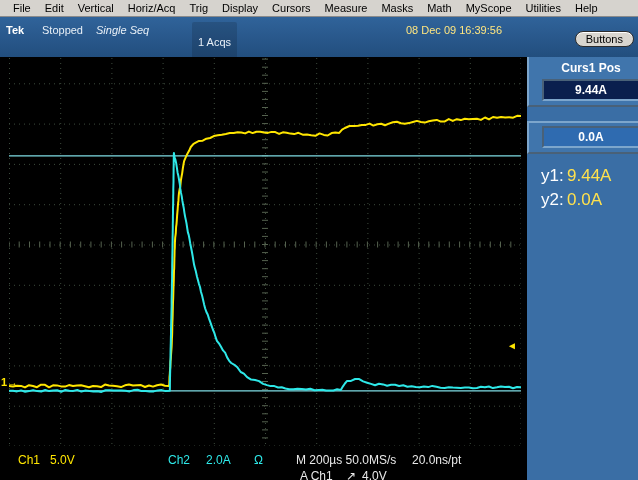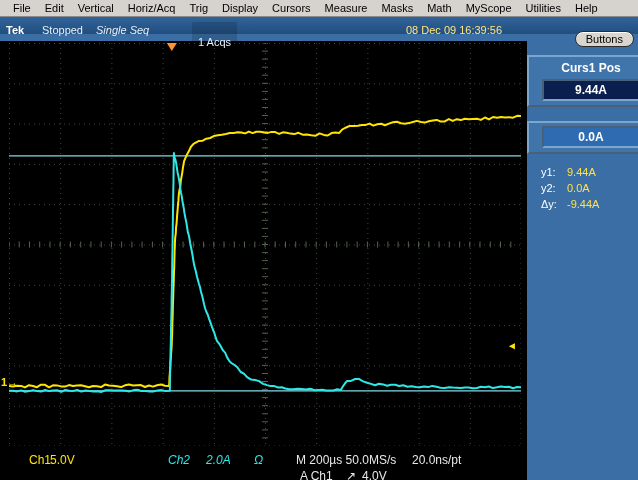--- a/index.html
+++ b/index.html
@@ -10,21 +10,21 @@
   }
   
   .menubar{
     position:absolute;left:0;top:0;width:100%;height:17px;
     background:#d6d3ce;border-bottom:1px solid #8a8a8a;
     display:flex;align-items:center;padding-left:6px;box-sizing:border-box;
   }
   .menu-item{font-size:11px;color:#000;padding:1px 7px;white-space:nowrap;cursor:default;}
   
   .statusbar{
-    position:absolute;left:0;top:17px;width:100%;height:17px;
+    position:absolute;left:0;top:17px;width:100%;height:40px;
     background:linear-gradient(#30639a,#224e7e);
     font-size:11px;color:#e9f0f7;z-index:4;
   }
   .statusbar .s-abs{position:absolute;top:7px;white-space:nowrap;}
   .tek-logo{font-weight:bold;color:#ffffff;}
   .acq-group{background:rgba(0,0,0,0.14);padding:14px 6px;border-radius:2px;}
   .status-date{color:#ffe680;}
   .buttons-btn{
     position:absolute;right:4px;top:14px;z-index:6;
     background:#d9d6cf;color:#000;font-size:11px;font-family:"Liberation Sans",sans-serif;
@@ -42,39 +42,39 @@
     font-size:11px;font-weight:bold;line-height:11px;
   }
   .trig-level-arrow{
     position:absolute;left:507px;top:300px;color:#ffe600;
     font-size:10px;line-height:10px;
   }
   .readout-row1{position:absolute;left:0;top:412px;width:100%;font-size:12px;}
   .readout-row2{position:absolute;left:0;top:428px;width:100%;font-size:12px;}
   .rd{position:absolute;white-space:nowrap;}
   .c-ch1{color:#ffe600;}
-  .c-ch2{color:#2ee8e8;font-style:italic;}
+  .c-ch2{color:#2ee8e8;}
   .c-wht{color:#e8e8e8;}
   
   .side{
     position:absolute;left:527px;top:41px;width:111px;height:439px;
     background:#3a6ea5;
   }
   .cursbox{
     width:98px;margin:14px auto 0;background:#4075ac;
     border:2px outset #7da6cc;padding:3px 13px 4px;text-align:center;cursor:pointer;
   }
   .cursbox .lbl{color:#ffffff;font-weight:bold;font-size:12px;margin:1px 0 4px;}
   .cursbox .val{
     border:2px inset #7da6cc;background:#0a1f4e;color:#ffffff;
     font-weight:bold;font-size:12px;padding:2px 0;
   }
   .cursbox.active .val{background:#2f6bb0;}
   .ro-list{margin-top:10px;}
-  .ro{display:flex;padding:2px 0 2px 14px;font-size:11px;}
+  .ro{display:flex;padding:2px 0 2px 14px;font-size:17px;}
   .ro .k{color:#ffffff;width:26px;}
   .ro .v{color:#ffe14d;}
 </style>
 </head>
 <body>
 
 <div class="app">
 
   <div class="menubar">
     <span class="menu-item">File</span>
@@ -130,21 +130,21 @@
         <line x1="0" y1="347.789" x2="512" y2="347.789" stroke="#7fdde4" stroke-width="1.2"></line>
         <path d="M0.0 343.0L4.0 343.5L8.0 342.7L12.0 342.9L16.0 344.4L20.0 342.2L24.0 343.0L28.0 344.2L32.0 341.7L36.0 341.8L40.0 344.3L44.0 342.3L48.0 342.4L52.0 343.4L56.0 343.6L60.0 342.1L64.0 343.0L68.0 342.6L72.0 342.2L76.0 343.2L80.0 344.3L84.0 343.0L88.0 343.2L92.0 344.1L96.0 341.6L100.0 342.5L104.0 342.8L108.0 343.2L112.0 344.1L116.0 342.3L120.0 341.5L124.0 342.4L128.0 342.2L132.0 342.1L136.0 344.0L140.0 342.5L144.0 343.6L148.0 342.2L152.0 341.5L156.0 342.7L160.0 343.0L160.3 340.5L160.5 334.1L160.8 330.8L161.0 327.1L161.3 323.9L161.5 318.5L161.8 316.0L162.0 312.4L162.3 308.1L162.6 304.2L162.8 299.8L162.9 296.0L163.1 292.4L163.2 289.1L163.3 282.8L163.4 279.2L163.6 274.9L163.7 271.4L163.8 267.3L163.9 263.2L164.0 259.2L164.2 255.2L164.3 251.4L164.4 247.5L164.5 244.0L164.7 239.9L164.8 236.8L164.9 232.3L165.0 227.8L165.2 225.1L165.3 220.2L165.4 215.1L165.5 213.0L165.6 207.1L165.8 204.9L165.9 199.9L166.2 194.6L166.5 192.4L166.8 189.8L167.1 184.0L167.5 181.2L167.8 177.2L168.1 172.6L168.4 169.1L168.7 165.8L169.0 161.3L169.4 157.9L169.7 153.0L170.0 149.9L170.6 146.3L171.3 143.4L171.9 137.2L172.5 133.9L173.2 130.1L173.8 125.7L174.5 121.4L175.1 118.1L176.8 114.1L178.4 110.8L180.1 107.8L181.8 104.0L184.5 100.8L187.2 99.4L190.0 97.9L193.7 97.7L197.4 95.7L201.1 95.0L204.8 93.1L208.8 92.3L212.8 91.7L216.8 90.9L220.8 90.0L224.8 89.9L228.5 89.3L232.3 89.5L236.1 90.4L239.9 88.6L243.6 90.1L247.4 88.7L251.2 88.7L255.0 89.5L258.8 89.9L262.5 88.9L266.3 89.1L270.1 90.9L273.9 89.3L277.6 89.7L281.4 90.6L285.2 91.1L289.4 89.8L293.7 91.7L297.9 91.4L302.2 92.2L306.4 92.8L310.6 90.4L314.9 91.9L318.7 92.5L322.6 90.1L326.4 89.6L330.2 89.9L333.1 86.6L335.9 85.0L340.5 83.0L345.1 83.0L349.0 82.8L352.8 82.0L356.7 81.9L360.6 80.6L364.4 82.6L368.3 81.3L372.2 80.7L376.0 82.2L379.9 80.6L383.9 79.3L387.9 78.8L391.9 80.3L395.9 80.7L399.9 80.1L403.9 79.0L407.9 77.9L411.9 79.0L415.8 79.6L419.8 78.2L423.8 77.5L427.8 76.9L431.8 78.6L435.8 78.4L439.8 76.1L443.8 77.9L447.8 76.2L451.8 77.1L455.8 75.8L459.8 76.2L463.8 75.9L467.9 75.7L471.9 76.9L476.0 74.5L480.0 76.4L484.0 74.0L488.1 74.7L492.1 74.1L496.2 74.4L500.2 74.2L504.1 74.7L508.1 72.8L512.0 72.9" stroke="#ffe600" stroke-width="2" fill="none" stroke-linejoin="round"></path>
         <path d="M0.0 347.8L4.0 347.7L8.0 348.4L12.1 347.4L16.1 348.7L20.1 348.1L24.1 347.1L28.1 348.1L32.2 348.5L36.2 347.0L40.2 348.1L44.2 347.4L48.2 347.3L52.2 348.8L56.3 346.9L60.3 347.7L64.3 347.9L68.3 346.9L72.3 348.6L76.4 347.5L80.4 348.1L84.4 348.5L88.4 348.2L92.4 348.9L96.5 347.3L100.5 347.2L104.5 347.6L108.5 347.5L112.5 347.5L116.6 347.7L120.6 348.4L124.6 347.1L128.6 346.7L132.6 348.1L136.7 347.9L140.7 348.4L144.7 348.4L148.7 347.4L152.7 347.1L156.7 348.1L160.8 347.8L160.9 344.5L160.9 339.9L161.0 336.6L161.1 330.9L161.2 327.8L161.3 322.8L161.4 318.6L161.5 314.3L161.5 312.1L161.6 306.0L161.7 303.1L161.8 299.5L161.9 293.8L162.0 291.4L162.0 286.2L162.1 283.6L162.2 277.7L162.3 275.4L162.4 270.7L162.5 266.3L162.6 263.2L162.6 257.9L162.7 253.0L162.8 249.9L162.9 245.1L162.9 241.2L163.0 238.7L163.1 235.0L163.1 230.1L163.2 226.3L163.2 221.8L163.3 217.5L163.3 214.5L163.4 209.9L163.5 205.4L163.5 201.2L163.6 198.3L163.6 194.7L163.7 190.4L163.8 185.7L163.8 181.3L163.9 177.2L163.9 173.2L164.0 170.5L164.0 164.9L164.1 162.7L164.2 158.1L164.2 153.4L164.3 150.8L164.3 146.0L164.4 142.2L164.5 139.0L164.5 134.8L164.6 129.1L164.6 125.7L164.7 121.5L164.7 118.6L164.8 113.7L164.9 110.0L165.6 114.6L166.4 116.7L167.2 120.3L167.9 124.9L168.6 129.7L169.3 132.6L170.0 136.4L170.7 140.5L171.3 145.4L172.0 149.9L172.7 153.1L173.4 157.9L174.1 161.7L174.8 165.3L175.4 169.6L176.1 173.6L176.8 176.9L177.5 180.4L178.2 185.0L178.9 189.4L179.7 191.9L180.5 196.0L181.2 200.2L182.0 204.2L182.8 208.3L183.6 212.8L184.3 217.1L185.1 221.8L185.9 224.9L186.9 228.6L187.9 233.3L188.9 236.9L190.0 241.1L191.0 244.0L192.0 249.0L193.0 252.3L194.0 256.6L195.1 261.4L196.1 265.2L197.4 269.0L198.7 271.5L200.0 275.6L201.3 279.1L202.6 282.9L203.9 286.5L205.3 289.8L206.6 294.2L207.9 297.8L209.9 300.3L212.0 303.8L214.0 307.4L216.1 309.7L218.1 314.4L220.2 317.8L222.2 320.0L225.4 321.8L228.6 324.6L231.7 329.0L234.9 330.6L238.1 334.1L242.1 336.6L246.1 337.0L250.1 338.1L254.1 340.9L258.0 342.1L261.7 343.1L265.4 343.1L269.1 344.5L272.7 344.2L276.4 345.5L280.1 346.2L284.3 346.3L288.5 345.8L292.8 346.0L297.0 346.6L301.3 345.7L305.5 347.3L309.8 347.0L313.4 346.8L317.1 347.5L320.8 347.5L324.4 347.5L328.1 346.3L331.8 347.0L333.8 343.6L335.9 340.5L337.9 338.1L342.0 337.9L346.1 336.0L350.2 336.1L354.1 338.4L358.1 339.7L362.0 340.9L366.0 342.3L370.0 340.7L374.1 341.4L378.1 342.7L382.1 341.8L386.1 341.8L390.1 343.0L394.3 342.3L398.4 343.7L402.6 343.3L406.7 344.0L410.8 344.3L415.0 343.6L419.1 344.1L423.3 342.9L427.4 343.7L431.5 344.7L435.7 344.9L439.8 344.2L443.8 344.6L447.8 344.8L451.8 345.0L455.9 344.6L459.9 344.6L463.9 345.3L467.9 345.0L471.9 343.8L475.9 344.3L479.9 343.5L483.9 345.1L487.9 344.3L491.9 343.4L496.0 344.0L500.0 343.7L504.0 345.2L508.0 344.0L512.0 344.2" stroke="#2ee8e8" stroke-width="2" fill="none" stroke-linejoin="round"></path>
         <polygon points="157.8,0 167.8,0 162.8,8" fill="#ff9433"></polygon>
       </svg>
 
     <div class="ch-marker">1→</div>
     <div class="trig-level-arrow">◄</div>
 
     <div class="readout-row1">
-      <span class="rd c-ch1" style="left:29px;">Ch1</span>
+      <span class="rd c-ch1" style="left:18px;">Ch1</span>
       <span class="rd c-ch1" style="left:50px;">5.0V</span>
       <span class="rd c-ch2" style="left:168px;">Ch2</span>
       <span class="rd c-ch2" style="left:206px;">2.0A</span>
       <span class="rd c-ch2" style="left:254px;">Ω</span>
       <span class="rd c-wht" style="left:296px;">M 200µs 50.0MS/s</span>
       <span class="rd c-wht" style="left:412px;">20.0ns/pt</span>
     </div>
     <div class="readout-row2">
       <span class="rd c-wht" style="left:300px;">A  Ch1</span>
       <span class="rd c-wht" style="left:346px;">↗</span>
@@ -162,20 +162,16 @@
     </div>
     <div class="ro-list">
       <div class="ro">
         <span class="k">y1:</span>
         <span class="v">9.44A</span>
       </div>
       <div class="ro">
         <span class="k">y2:</span>
         <span class="v">0.0A</span>
       </div>
-      <div class="ro">
-        <span class="k">Δy:</span>
-        <span class="v">-9.44A</span>
-      </div>
     </div>
   </div>
 
 </div>
 
 </body></html>

